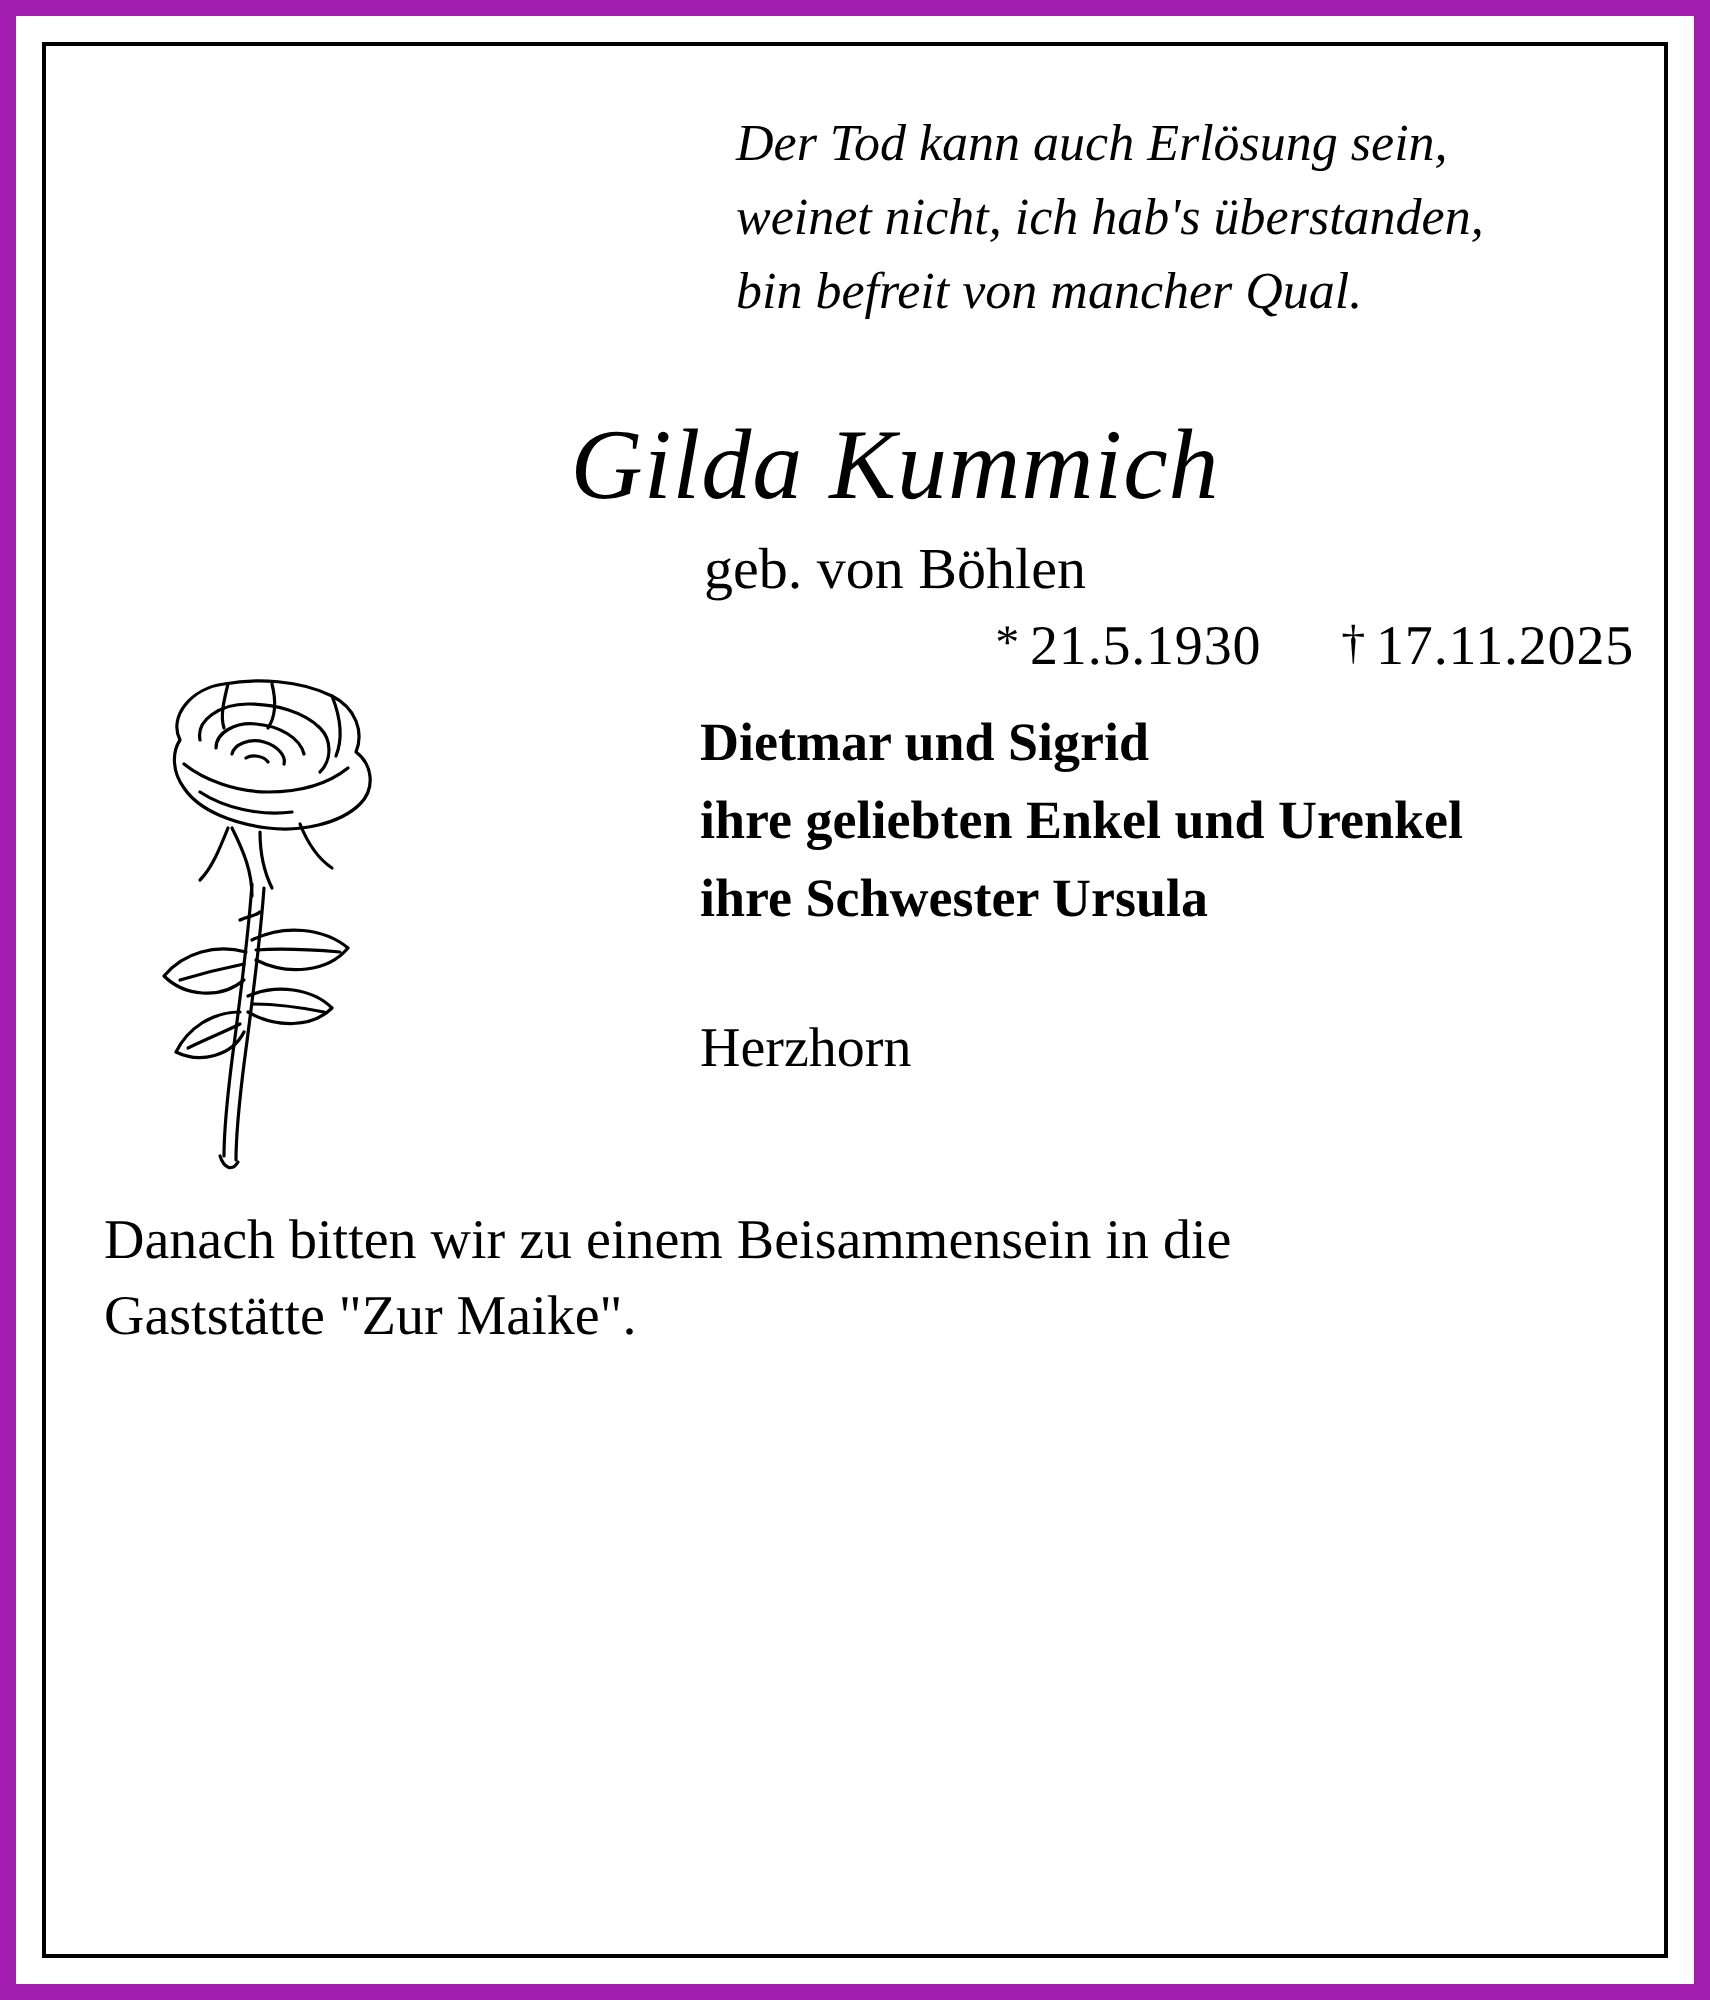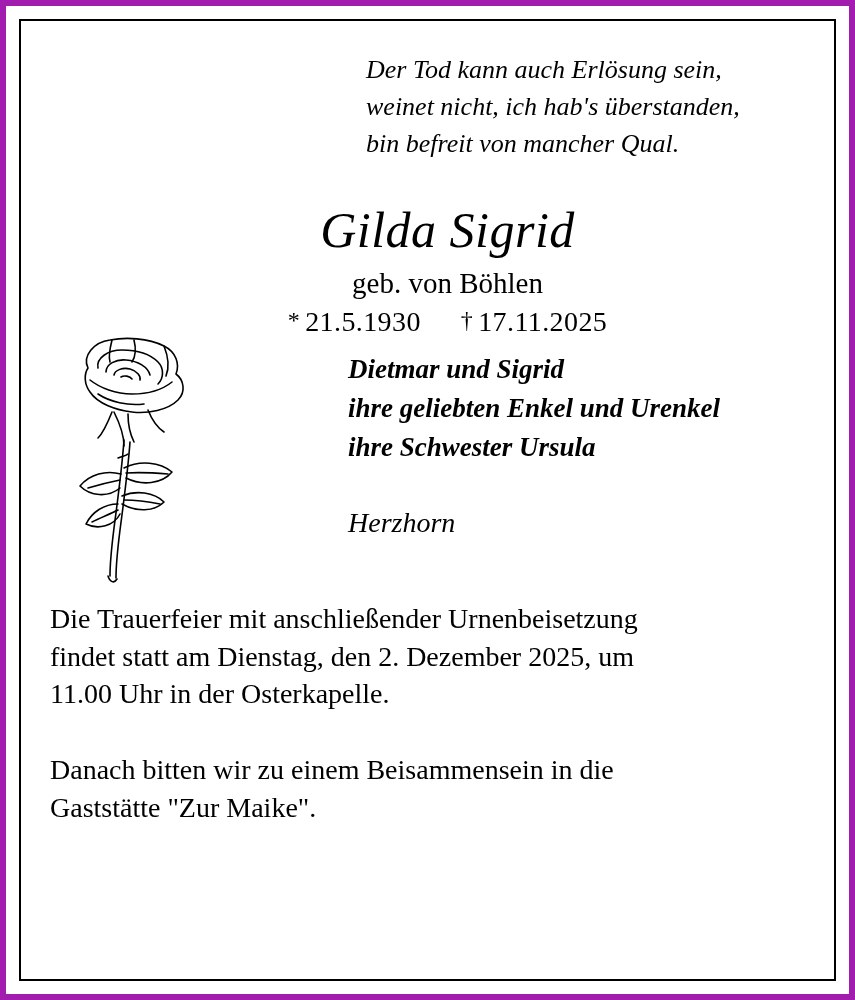--- a/index.html
+++ b/index.html
@@ -13,21 +13,21 @@
     font-family: "Liberation Serif", serif;
     color: #000000;
     overflow: hidden;
   }
   .obituary {
     position: relative;
     width: 855px;
     height: 1000px;
     box-sizing: border-box;
     background: #ffffff;
-    border: 6px solid #a21caf;
+    border: 8px solid #a21caf;
     padding: 0;
   }
   .inner-frame {
     position: absolute;
     left: 13px;
     top: 13px;
     right: 13px;
     bottom: 13px;
     border: 2px solid #000000;
     box-sizing: border-box;
@@ -60,21 +60,21 @@
     margin: 38px 0 0 40px;
     font-weight: normal;
     font-style: italic;
   }
   .maiden-name {
     text-align: center;
     font-size: 29px;
     margin: 8px 0 4px 40px;
   }
   .dates {
-    text-align: center;
+    text-align: right;
     font-size: 28px;
     margin: 6px 0 0 40px;
     letter-spacing: 0.4px;
   }
   .dates .sep {
     display: inline-block;
     width: 40px;
   }
   .star, .cross {
     font-size: 24px;
@@ -86,29 +86,27 @@
   
   .dedication {
     font-size: 28px;
     margin: 38px 0 0 242px;
   }
   .survivors {
     margin: 12px 0 0 312px;
     font-size: 27px;
     font-weight: bold;
     line-height: 1.45;
-    font-style: italic;
   }
   .survivors div {
     white-space: nowrap;
   }
   .place {
     font-size: 28px;
     margin: 40px 0 0 312px;
-    font-style: italic;
   }
 
   
   .service {
     font-size: 28px;
     line-height: 1.33;
     margin: 24px 0 0 14px;
     white-space: pre-line;
   }
   .service .block {
@@ -129,41 +127,38 @@
 
 <div class="obituary">
   <div class="inner-frame"></div>
 
   <div class="content">
 
     <div class="verse">Der Tod kann auch Erlösung sein,
 weinet nicht, ich hab's überstanden,
 bin befreit von mancher Qual.</div>
 
-    <div class="deceased-name">Gilda Sigrid</div>
+    <div class="deceased-name">Gilda Kummich</div>
 
     <div class="maiden-name">geb. von Böhlen</div>
 
     <div class="dates">
       <span class="star">*</span><span>21.5.1930</span><span class="sep"></span><span class="cross">†</span><span>17.11.2025</span>
     </div>
 
 
     <div class="survivors">
       <div>Dietmar und Sigrid</div>
       <div>ihre geliebten Enkel und Urenkel</div>
       <div>ihre Schwester Ursula</div>
     </div>
 
     <div class="place">Herzhorn</div>
 
     <div class="service">
-      <div class="block">Die Trauerfeier mit anschließender Urnenbeisetzung
-findet statt am Dienstag, den 2. Dezember 2025, um
-11.00 Uhr in der Osterkapelle.</div>
       <div class="block">Danach bitten wir zu einem Beisammensein in die
 Gaststätte "Zur Maike".</div>
     </div>
   </div>
 
   <div class="rose">
     <svg viewBox="0 0 140 260" width="140" height="260" xmlns="http://www.w3.org/2000/svg">
       <g fill="none" stroke="#000000" stroke-width="1.6" stroke-linecap="round" stroke-linejoin="round">
 
         <path d="M20 40 C14 28, 26 14, 42 12 C58 9, 80 10, 96 18 C108 24, 112 36, 108 46

